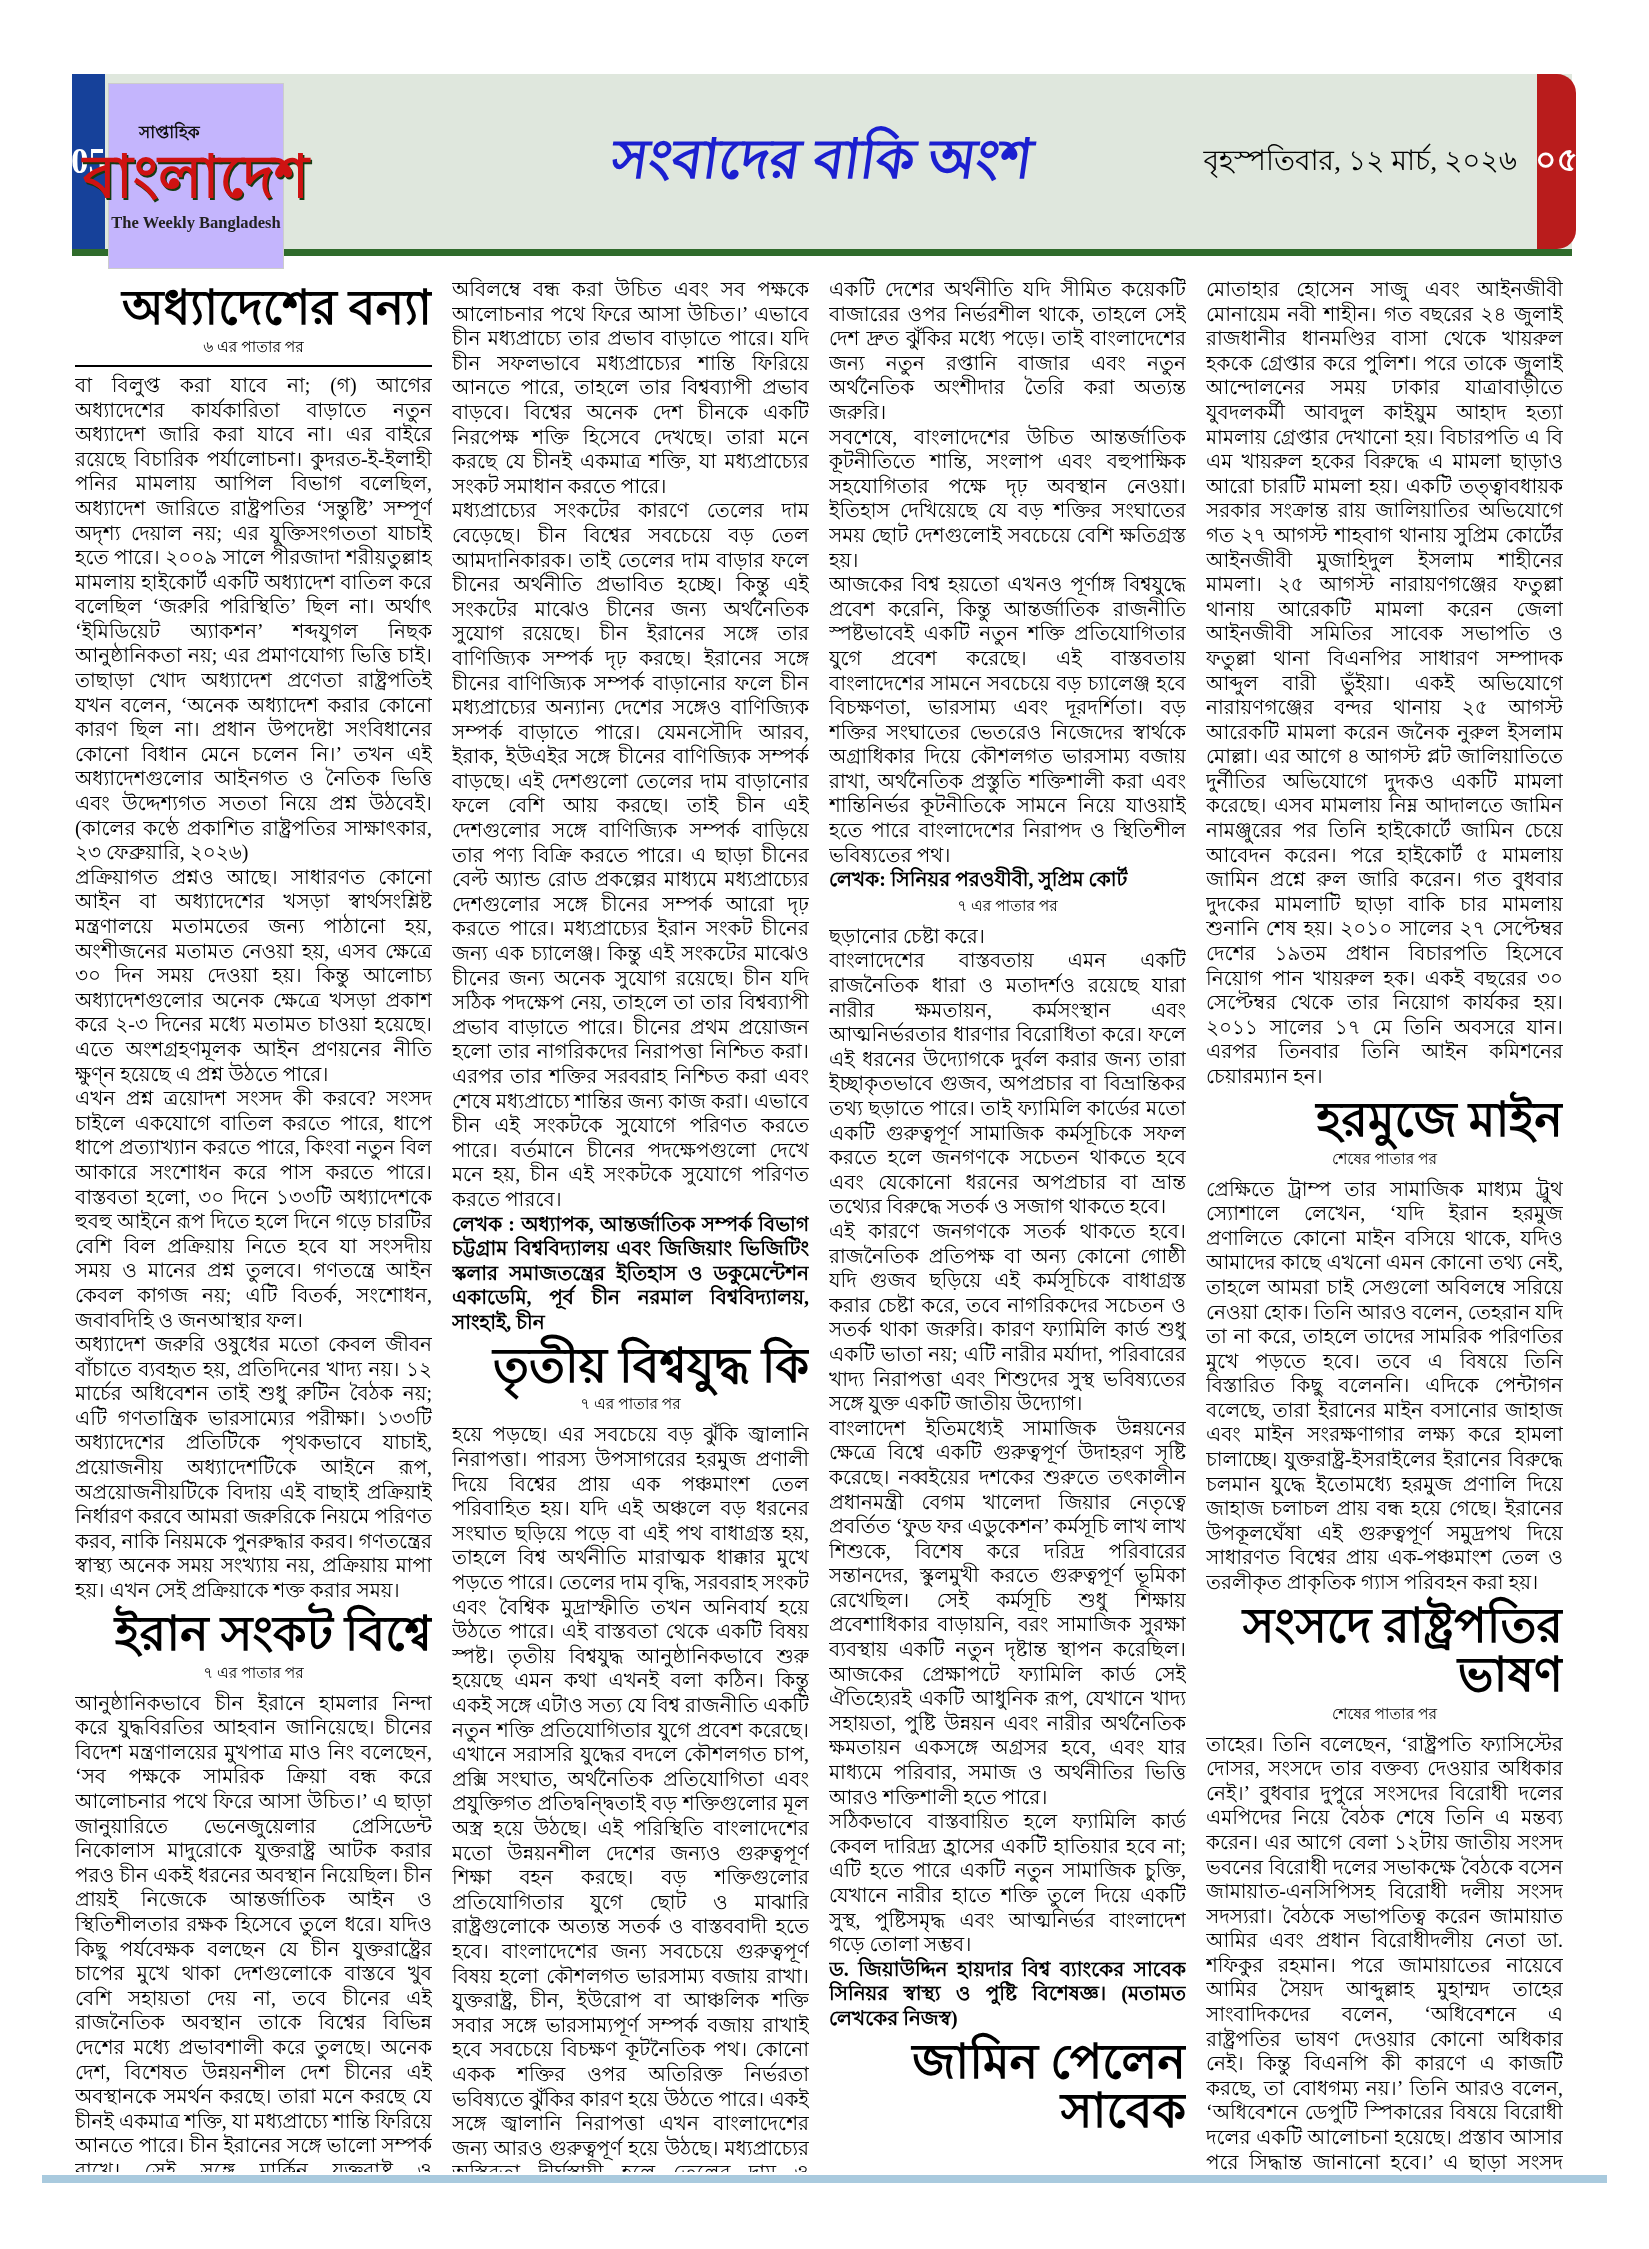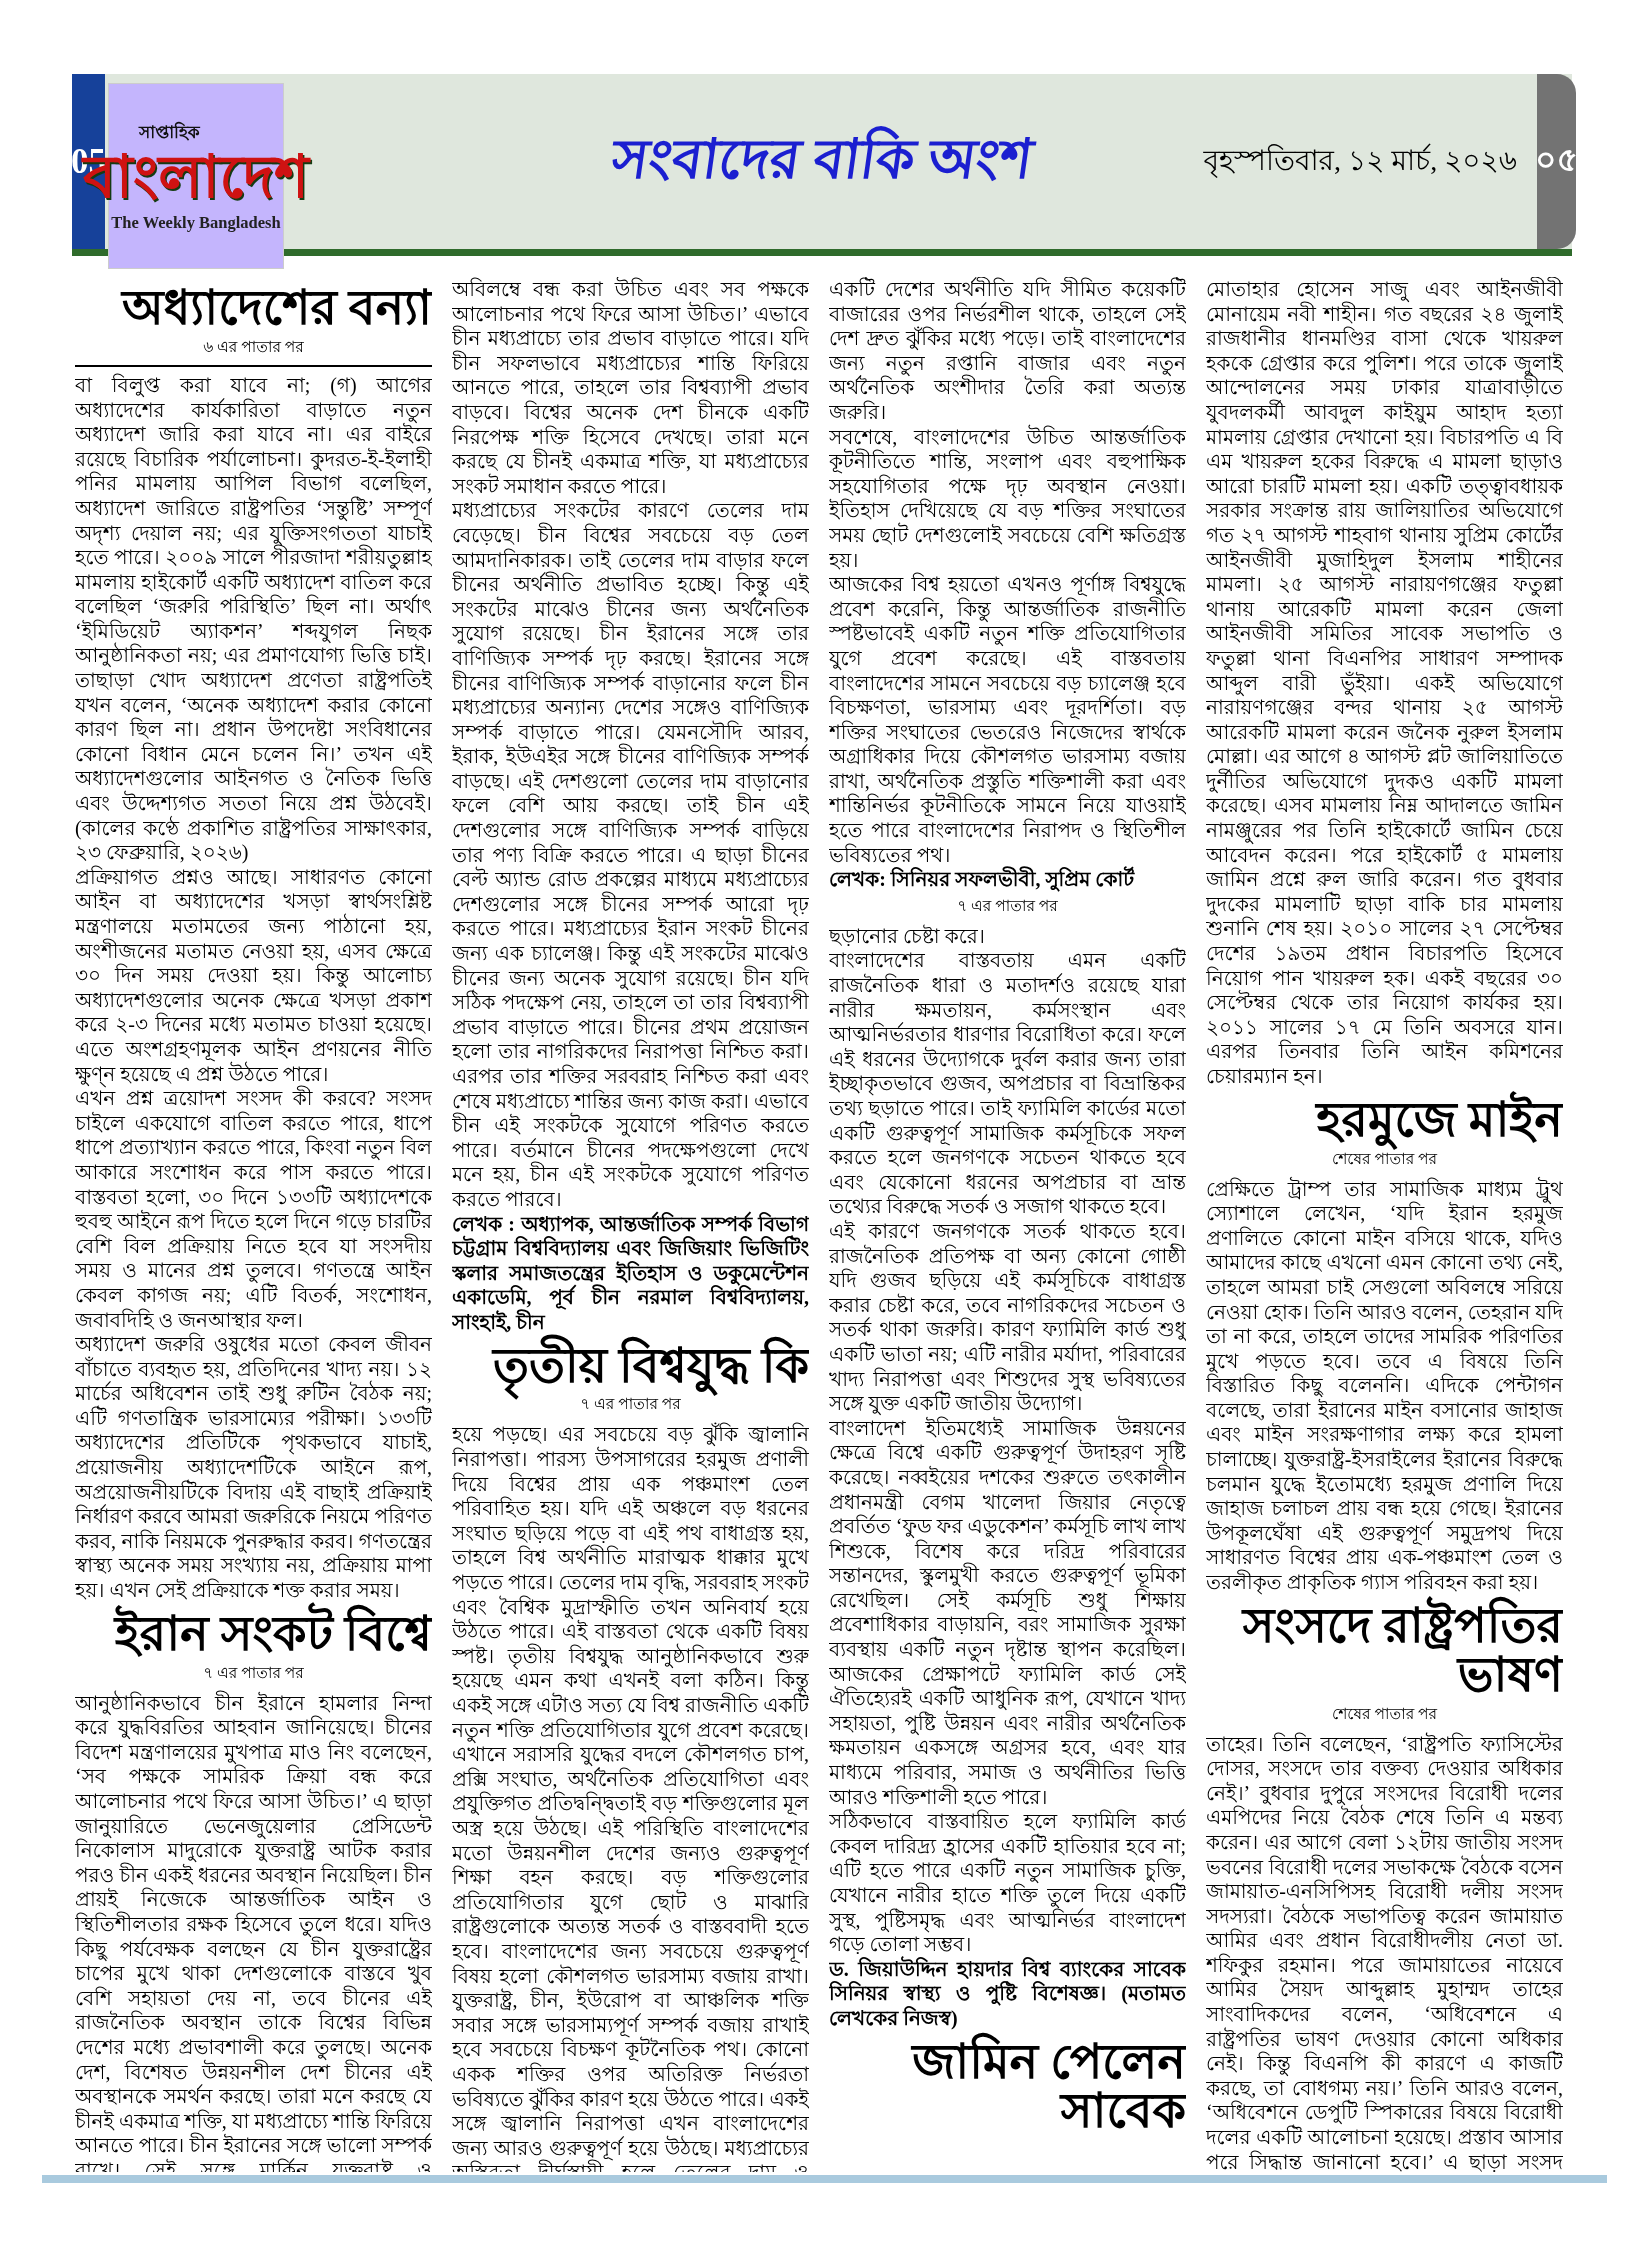--- a/index.html
+++ b/index.html
@@ -3,21 +3,21 @@
 <meta charset="utf-8">
 <style>
   html,body{margin:0;padding:0;background:#ffffff;}
   body{width:1650px;height:2250px;position:relative;font-family:"Liberation Serif","DejaVu Serif",serif;color:#000;}
   .page{position:absolute;inset:0;overflow:hidden;}
 
   
   .topbar{position:absolute;left:72px;top:74px;width:1500px;height:175px;background:#dfe7dd;border-bottom:7px solid #2f6b2b;}
   .pagenum-left{position:absolute;left:0;top:0;width:33px;height:100%;background:#16419a;color:#fff;
     display:flex;align-items:center;justify-content:center;font-size:35px;font-weight:bold;}
-  .pagenum-right{position:absolute;right:-4px;top:0;width:39px;height:100%;background:#737373;color:#fff;
+  .pagenum-right{position:absolute;right:-4px;top:0;width:39px;height:100%;background:#b91c1c;color:#fff;
     display:flex;align-items:center;justify-content:center;font-size:33px;font-weight:bold;border-radius:0 19px 19px 0;}
   .masthead{position:absolute;left:36px;top:9px;width:174px;height:184px;background:#c4b5fd;border:0.5px solid #cccccc;
     display:flex;flex-direction:column;align-items:center;justify-content:center;z-index:3;}
   .masthead .pre{font-size:17px;font-weight:bold;color:#111;align-self:flex-start;margin-left:30px;}
   .masthead .title{font-size:59px;line-height:1.05;font-weight:bold;color:#cf1212;text-shadow:1.5px 1.5px 0 #143b12;}
   .masthead .sub{font-size:16.5px;font-weight:bold;color:#222;margin-top:4px;}
   .section-title{position:absolute;left:50%;top:50%;transform:translate(-50%,-50%) skewX(-8deg);
     font-size:55px;font-weight:bold;color:#1b1fd0;white-space:nowrap;}
   .date{position:absolute;right:55px;top:50%;transform:translateY(-50%);font-size:28px;font-weight:normal;color:#000;white-space:nowrap;}
 
@@ -67,21 +67,21 @@
         <p>মধ্যপ্রাচ্যের সংকটের কারণে তেলের দাম বেড়েছে। চীন বিশ্বের সবচেয়ে বড় তেল আমদানিকারক। তাই তেলের দাম বাড়ার ফলে চীনের অর্থনীতি প্রভাবিত হচ্ছে। কিন্তু এই সংকটের মাঝেও চীনের জন্য অর্থনৈতিক সুযোগ রয়েছে। চীন ইরানের সঙ্গে তার বাণিজ্যিক সম্পর্ক দৃঢ় করছে। ইরানের সঙ্গে চীনের বাণিজ্যিক সম্পর্ক বাড়ানোর ফলে চীন মধ্যপ্রাচ্যের অন্যান্য দেশের সঙ্গেও বাণিজ্যিক সম্পর্ক বাড়াতে পারে। যেমনসৌদি আরব, ইরাক, ইউএইর সঙ্গে চীনের বাণিজ্যিক সম্পর্ক বাড়ছে। এই দেশগুলো তেলের দাম বাড়ানোর ফলে বেশি আয় করছে। তাই চীন এই দেশগুলোর সঙ্গে বাণিজ্যিক সম্পর্ক বাড়িয়ে তার পণ্য বিক্রি করতে পারে। এ ছাড়া চীনের বেল্ট অ্যান্ড রোড প্রকল্পের মাধ্যমে মধ্যপ্রাচ্যের দেশগুলোর সঙ্গে চীনের সম্পর্ক আরো দৃঢ় করতে পারে। মধ্যপ্রাচ্যের ইরান সংকট চীনের জন্য এক চ্যালেঞ্জ। কিন্তু এই সংকটের মাঝেও চীনের জন্য অনেক সুযোগ রয়েছে। চীন যদি সঠিক পদক্ষেপ নেয়, তাহলে তা তার বিশ্বব্যাপী প্রভাব বাড়াতে পারে। চীনের প্রথম প্রয়োজন হলো তার নাগরিকদের নিরাপত্তা নিশ্চিত করা। এরপর তার শক্তির সরবরাহ নিশ্চিত করা এবং শেষে মধ্যপ্রাচ্যে শান্তির জন্য কাজ করা। এভাবে চীন এই সংকটকে সুযোগে পরিণত করতে পারে। বর্তমানে চীনের পদক্ষেপগুলো দেখে মনে হয়, চীন এই সংকটকে সুযোগে পরিণত করতে পারবে।</p>
         <p class="credit">লেখক : অধ্যাপক, আন্তর্জাতিক সম্পর্ক বিভাগ চট্টগ্রাম বিশ্ববিদ্যালয় এবং জিজিয়াং ভিজিটিং স্কলার সমাজতন্ত্রের ইতিহাস ও ডকুমেন্টেশন একাডেমি, পূর্ব চীন নরমাল বিশ্ববিদ্যালয়, সাংহাই, চীন</p>
         <h2>তৃতীয় বিশ্বযুদ্ধ কি</h2>
         <div class="contsub">৭ এর পাতার পর</div>
         <p>হয়ে পড়ছে। এর সবচেয়ে বড় ঝুঁকি জ্বালানি নিরাপত্তা। পারস্য উপসাগরের হরমুজ প্রণালী দিয়ে বিশ্বের প্রায় এক পঞ্চমাংশ তেল পরিবাহিত হয়। যদি এই অঞ্চলে বড় ধরনের সংঘাত ছড়িয়ে পড়ে বা এই পথ বাধাগ্রস্ত হয়, তাহলে বিশ্ব অর্থনীতি মারাত্মক ধাক্কার মুখে পড়তে পারে। তেলের দাম বৃদ্ধি, সরবরাহ সংকট এবং বৈশ্বিক মুদ্রাস্ফীতি তখন অনিবার্য হয়ে উঠতে পারে। এই বাস্তবতা থেকে একটি বিষয় স্পষ্ট। তৃতীয় বিশ্বযুদ্ধ আনুষ্ঠানিকভাবে শুরু হয়েছে এমন কথা এখনই বলা কঠিন। কিন্তু একই সঙ্গে এটাও সত্য যে বিশ্ব রাজনীতি একটি নতুন শক্তি প্রতিযোগিতার যুগে প্রবেশ করেছে। এখানে সরাসরি যুদ্ধের বদলে কৌশলগত চাপ, প্রক্সি সংঘাত, অর্থনৈতিক প্রতিযোগিতা এবং প্রযুক্তিগত প্রতিদ্বন্দ্বিতাই বড় শক্তিগুলোর মূল অস্ত্র হয়ে উঠছে। এই পরিস্থিতি বাংলাদেশের মতো উন্নয়নশীল দেশের জন্যও গুরুত্বপূর্ণ শিক্ষা বহন করছে। বড় শক্তিগুলোর প্রতিযোগিতার যুগে ছোট ও মাঝারি রাষ্ট্রগুলোকে অত্যন্ত সতর্ক ও বাস্তববাদী হতে হবে। বাংলাদেশের জন্য সবচেয়ে গুরুত্বপূর্ণ বিষয় হলো কৌশলগত ভারসাম্য বজায় রাখা। যুক্তরাষ্ট্র, চীন, ইউরোপ বা আঞ্চলিক শক্তি সবার সঙ্গে ভারসাম্যপূর্ণ সম্পর্ক বজায় রাখাই হবে সবচেয়ে বিচক্ষণ কূটনৈতিক পথ। কোনো একক শক্তির ওপর অতিরিক্ত নির্ভরতা ভবিষ্যতে ঝুঁকির কারণ হয়ে উঠতে পারে। একই সঙ্গে জ্বালানি নিরাপত্তা এখন বাংলাদেশের জন্য আরও গুরুত্বপূর্ণ হয়ে উঠছে। মধ্যপ্রাচ্যের অস্থিরতা দীর্ঘস্থায়ী হলে তেলের দাম ও সরবরাহে বড় ধরনের প্রভাব পড়তে পারে। তাই বিকল্প জ্বালানি উৎস, এলএনজি সরবরাহের বৈচিত্র্য এবং নবায়নযোগ্য জ্বালানিতে বিনিয়োগ বাড়ানো এখন সময়ের দাবি। আরেকটি গুরুত্বপূর্ণ বিষয় হলো অর্থনৈতিক বৈচিত্র্য। বৈশ্বিক অস্থিরতার সময়</p>
       </div>
     <div class="col">
         <p>একটি দেশের অর্থনীতি যদি সীমিত কয়েকটি বাজারের ওপর নির্ভরশীল থাকে, তাহলে সেই দেশ দ্রুত ঝুঁকির মধ্যে পড়ে। তাই বাংলাদেশের জন্য নতুন রপ্তানি বাজার এবং নতুন অর্থনৈতিক অংশীদার তৈরি করা অত্যন্ত জরুরি।</p>
         <p>সবশেষে, বাংলাদেশের উচিত আন্তর্জাতিক কূটনীতিতে শান্তি, সংলাপ এবং বহুপাক্ষিক সহযোগিতার পক্ষে দৃঢ় অবস্থান নেওয়া। ইতিহাস দেখিয়েছে যে বড় শক্তির সংঘাতের সময় ছোট দেশগুলোই সবচেয়ে বেশি ক্ষতিগ্রস্ত হয়।</p>
         <p>আজকের বিশ্ব হয়তো এখনও পূর্ণাঙ্গ বিশ্বযুদ্ধে প্রবেশ করেনি, কিন্তু আন্তর্জাতিক রাজনীতি স্পষ্টভাবেই একটি নতুন শক্তি প্রতিযোগিতার যুগে প্রবেশ করেছে। এই বাস্তবতায় বাংলাদেশের সামনে সবচেয়ে বড় চ্যালেঞ্জ হবে বিচক্ষণতা, ভারসাম্য এবং দূরদর্শিতা। বড় শক্তির সংঘাতের ভেতরেও নিজেদের স্বার্থকে অগ্রাধিকার দিয়ে কৌশলগত ভারসাম্য বজায় রাখা, অর্থনৈতিক প্রস্তুতি শক্তিশালী করা এবং শান্তিনির্ভর কূটনীতিকে সামনে নিয়ে যাওয়াই হতে পারে বাংলাদেশের নিরাপদ ও স্থিতিশীল ভবিষ্যতের পথ।</p>
-        <p class="credit">লেখক: সিনিয়র সফলভীবী, সুপ্রিম কোর্ট</p>
+        <p class="credit">লেখক: সিনিয়র পরওযীবী, সুপ্রিম কোর্ট</p>
         <div class="contsub">৭ এর পাতার পর</div>
         <p>ছড়ানোর চেষ্টা করে।</p>
         <p>বাংলাদেশের বাস্তবতায় এমন একটি রাজনৈতিক ধারা ও মতাদর্শও রয়েছে যারা নারীর ক্ষমতায়ন, কর্মসংস্থান এবং আত্মনির্ভরতার ধারণার বিরোধিতা করে। ফলে এই ধরনের উদ্যোগকে দুর্বল করার জন্য তারা ইচ্ছাকৃতভাবে গুজব, অপপ্রচার বা বিভ্রান্তিকর তথ্য ছড়াতে পারে। তাই ফ্যামিলি কার্ডের মতো একটি গুরুত্বপূর্ণ সামাজিক কর্মসূচিকে সফল করতে হলে জনগণকে সচেতন থাকতে হবে এবং যেকোনো ধরনের অপপ্রচার বা ভ্রান্ত তথ্যের বিরুদ্ধে সতর্ক ও সজাগ থাকতে হবে।</p>
         <p>এই কারণে জনগণকে সতর্ক থাকতে হবে। রাজনৈতিক প্রতিপক্ষ বা অন্য কোনো গোষ্ঠী যদি গুজব ছড়িয়ে এই কর্মসূচিকে বাধাগ্রস্ত করার চেষ্টা করে, তবে নাগরিকদের সচেতন ও সতর্ক থাকা জরুরি। কারণ ফ্যামিলি কার্ড শুধু একটি ভাতা নয়; এটি নারীর মর্যাদা, পরিবারের খাদ্য নিরাপত্তা এবং শিশুদের সুস্থ ভবিষ্যতের সঙ্গে যুক্ত একটি জাতীয় উদ্যোগ।</p>
         <p>বাংলাদেশ ইতিমধ্যেই সামাজিক উন্নয়নের ক্ষেত্রে বিশ্বে একটি গুরুত্বপূর্ণ উদাহরণ সৃষ্টি করেছে। নব্বইয়ের দশকের শুরুতে তৎকালীন প্রধানমন্ত্রী বেগম খালেদা জিয়ার নেতৃত্বে প্রবর্তিত ‘ফুড ফর এডুকেশন’ কর্মসূচি লাখ লাখ শিশুকে, বিশেষ করে দরিদ্র পরিবারের সন্তানদের, স্কুলমুখী করতে গুরুত্বপূর্ণ ভূমিকা রেখেছিল। সেই কর্মসূচি শুধু শিক্ষায় প্রবেশাধিকার বাড়ায়নি, বরং সামাজিক সুরক্ষা ব্যবস্থায় একটি নতুন দৃষ্টান্ত স্থাপন করেছিল। আজকের প্রেক্ষাপটে ফ্যামিলি কার্ড সেই ঐতিহ্যেরই একটি আধুনিক রূপ, যেখানে খাদ্য সহায়তা, পুষ্টি উন্নয়ন এবং নারীর অর্থনৈতিক ক্ষমতায়ন একসঙ্গে অগ্রসর হবে, এবং যার মাধ্যমে পরিবার, সমাজ ও অর্থনীতির ভিত্তি আরও শক্তিশালী হতে পারে।</p>
         <p>সঠিকভাবে বাস্তবায়িত হলে ফ্যামিলি কার্ড কেবল দারিদ্র্য হ্রাসের একটি হাতিয়ার হবে না; এটি হতে পারে একটি নতুন সামাজিক চুক্তি, যেখানে নারীর হাতে শক্তি তুলে দিয়ে একটি সুস্থ, পুষ্টিসমৃদ্ধ এবং আত্মনির্ভর বাংলাদেশ গড়ে তোলা সম্ভব।</p>
         <p class="credit">ড. জিয়াউদ্দিন হায়দার বিশ্ব ব্যাংকের সাবেক সিনিয়র স্বাস্থ্য ও পুষ্টি বিশেষজ্ঞ। (মতামত লেখকের নিজস্ব)</p>
         <h2>জামিন পেলেন সাবেক</h2>
       </div>
     <div class="col">

